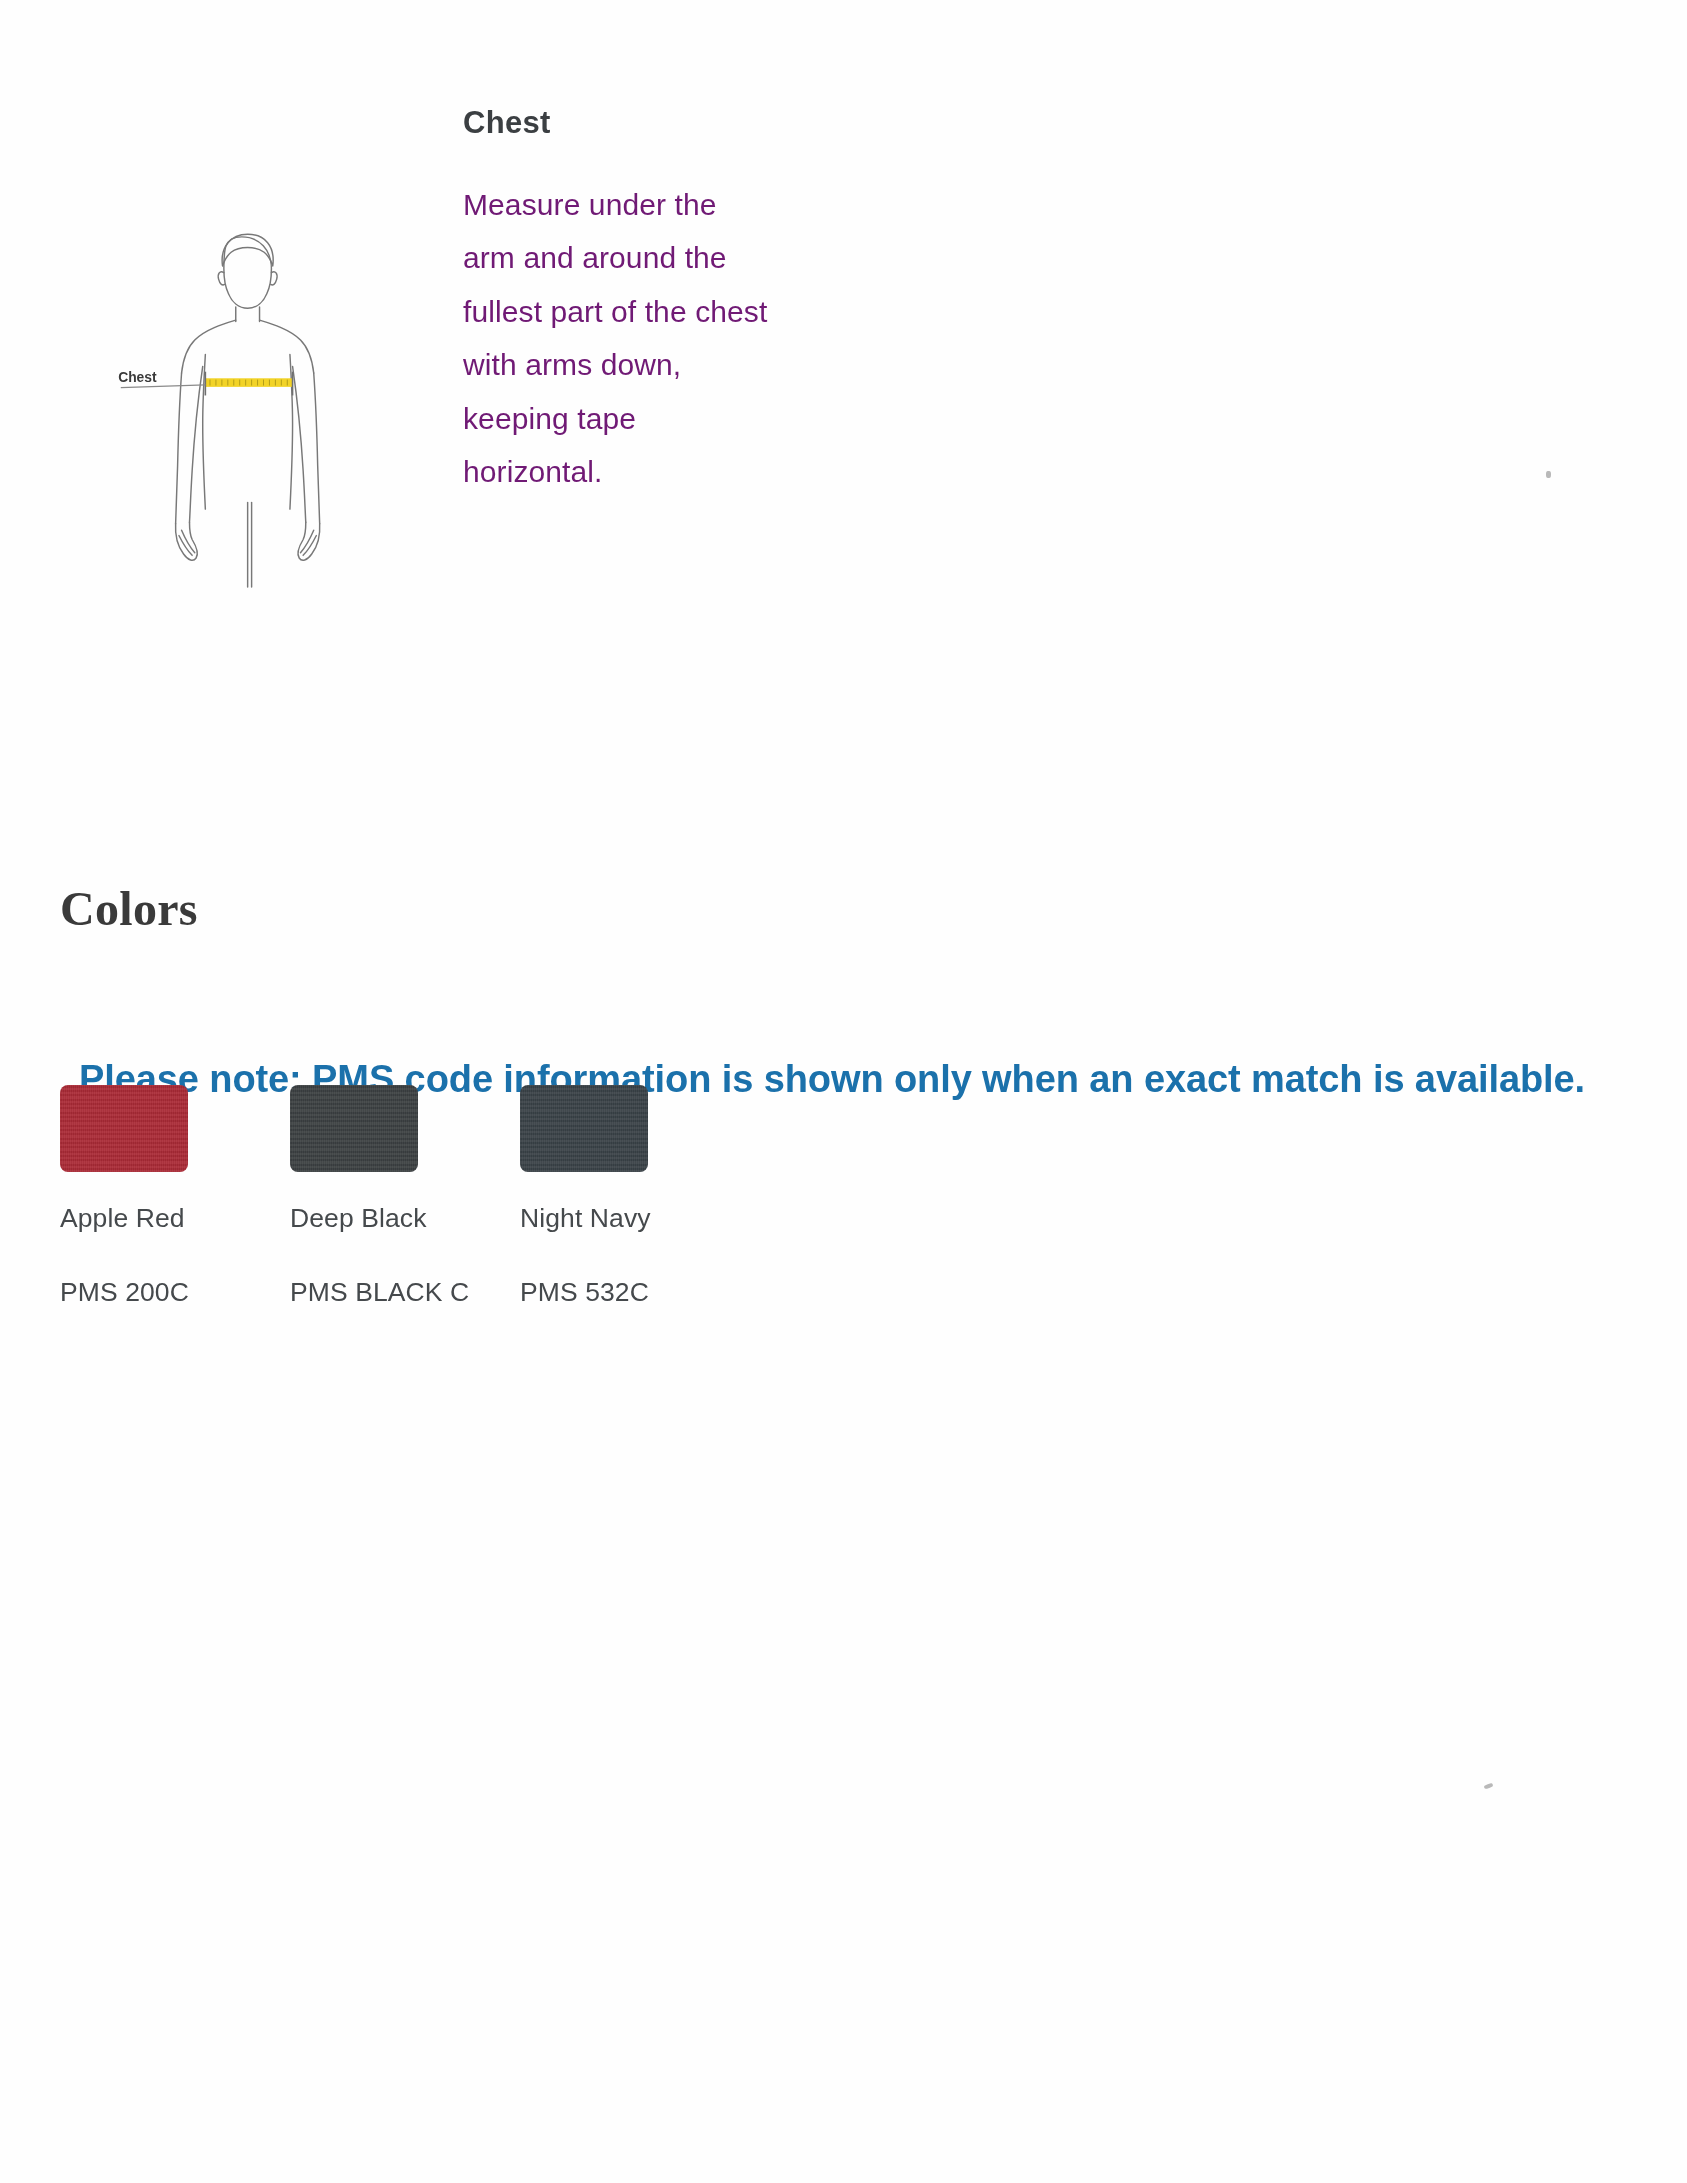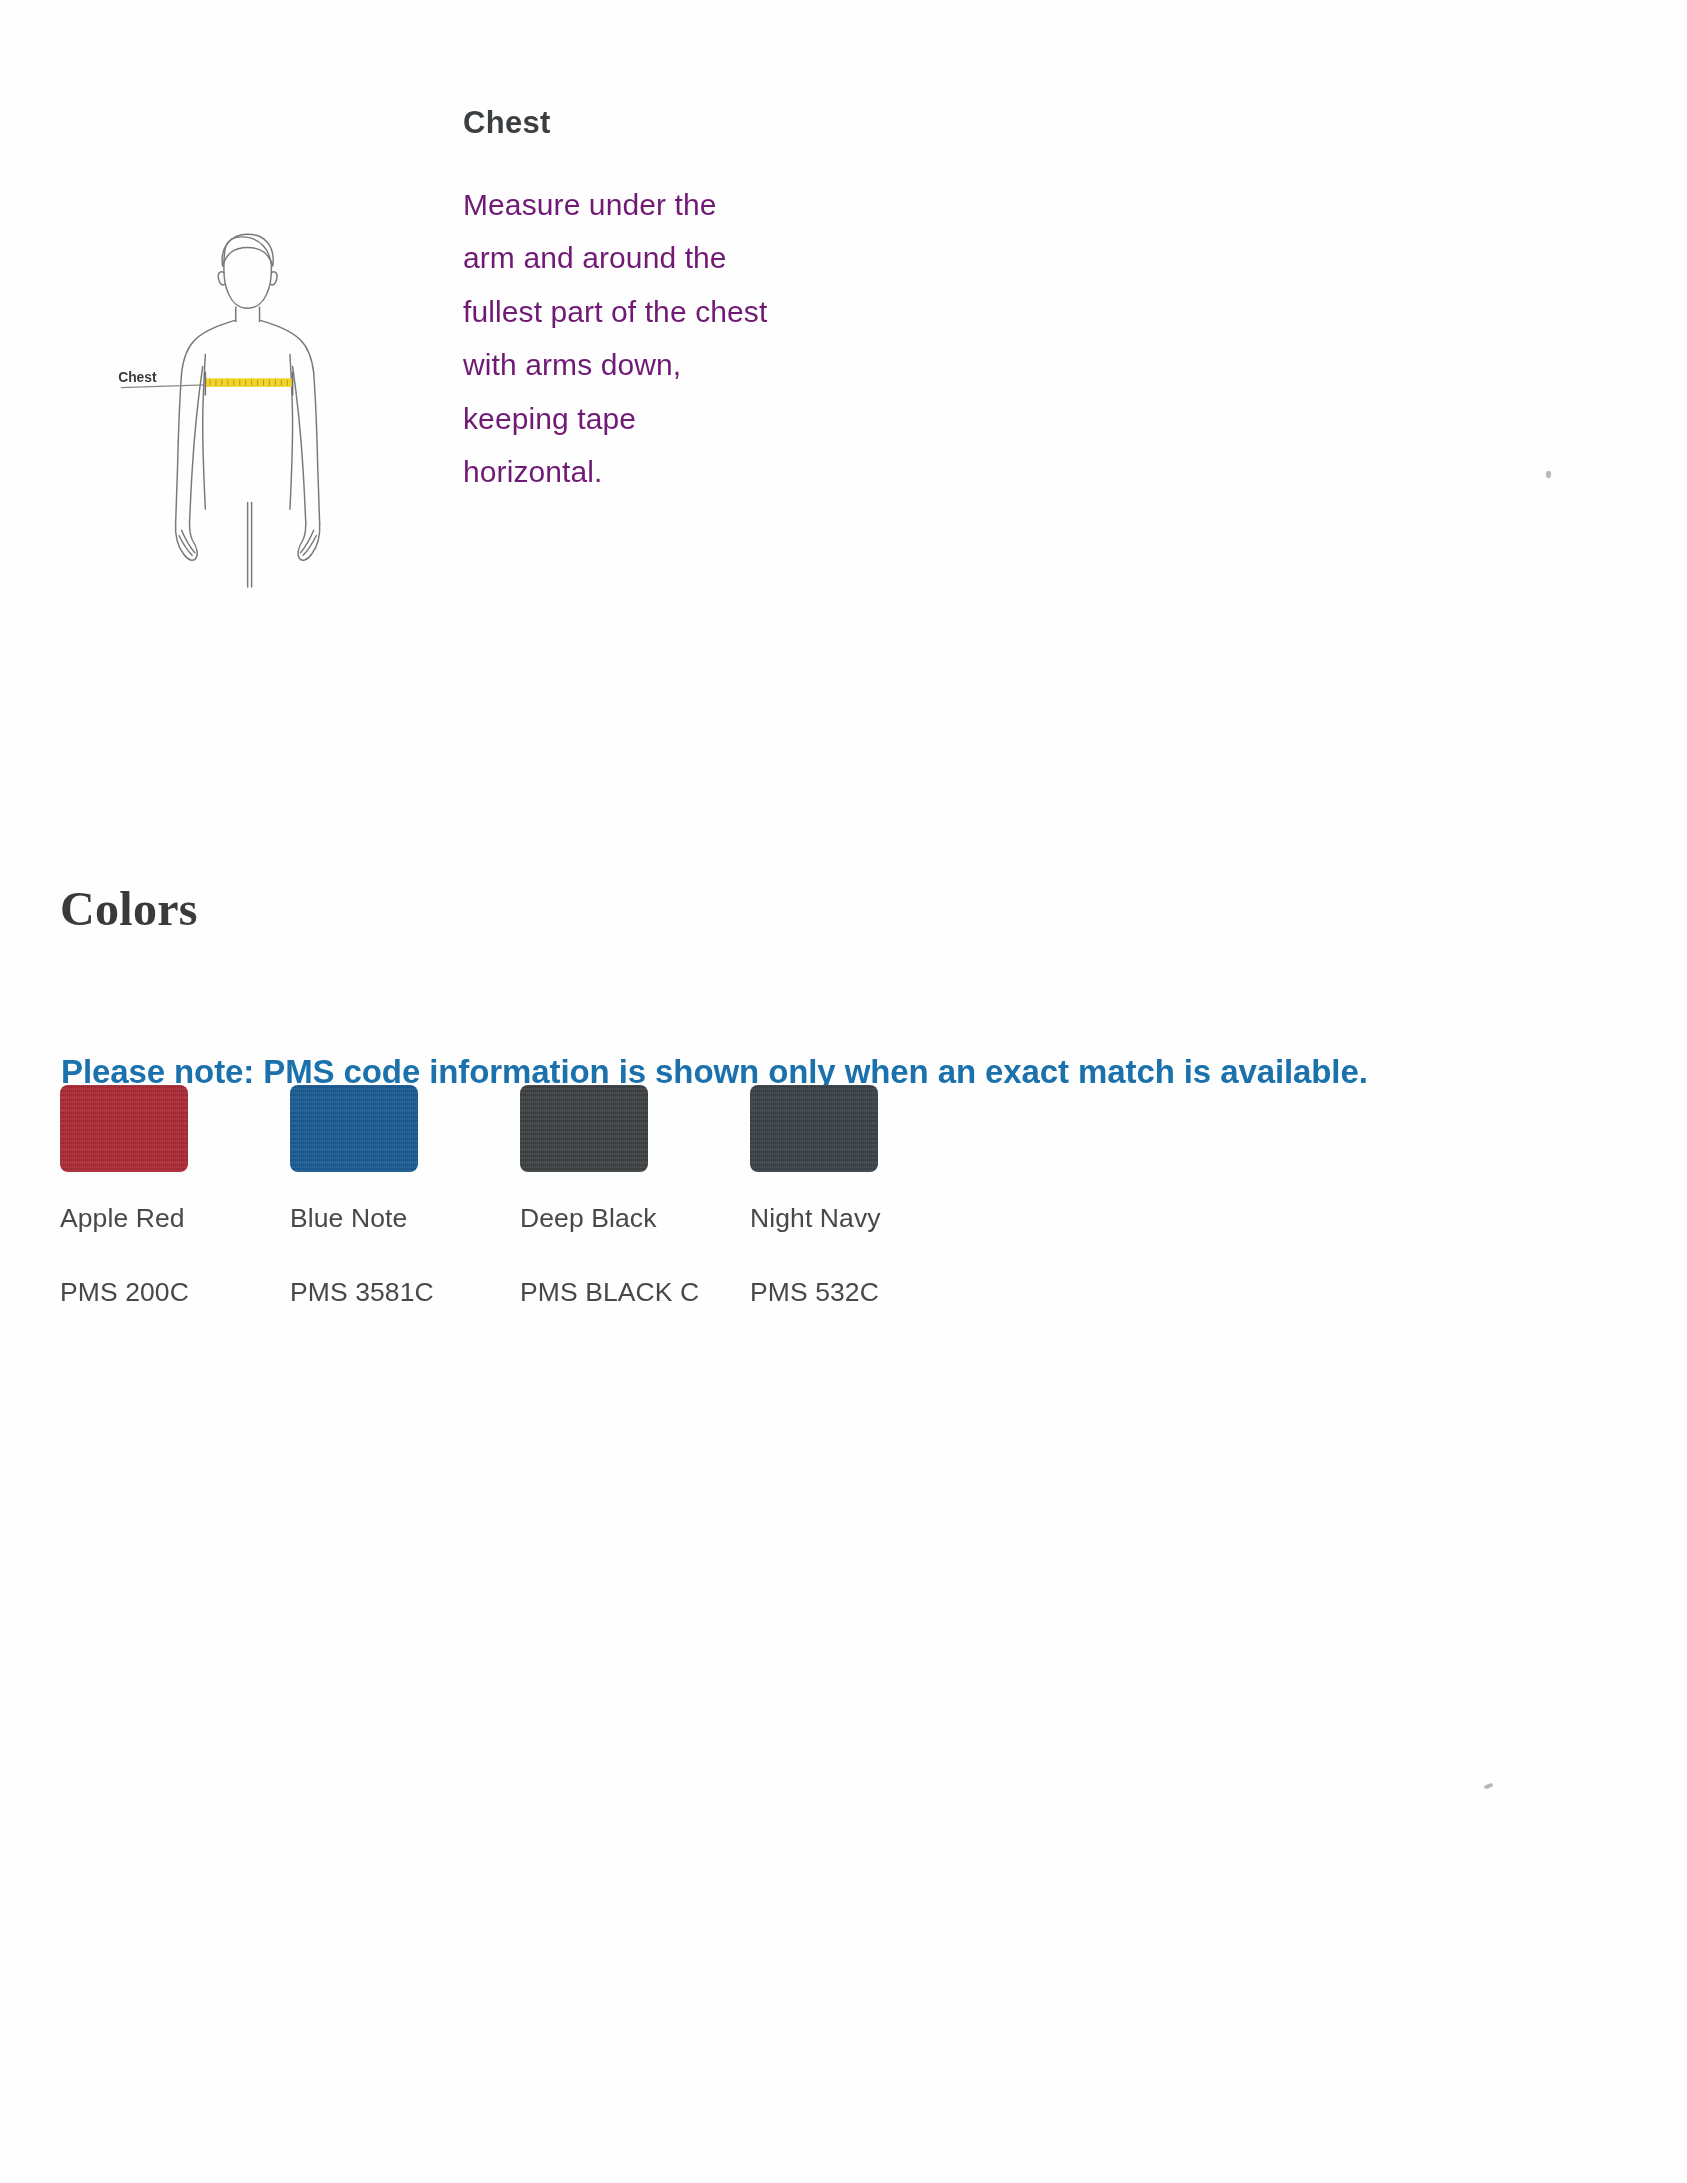--- a/index.html
+++ b/index.html
@@ -74,23 +74,23 @@
     left: 60px;
     top: 0;
     font-family: "Liberation Serif", serif;
     font-size: 48px;
     color: #3a3a3a;
     letter-spacing: 0.3px;
     line-height: 1;
   }
   .pms-note {
     position: absolute;
-    left: 61px;
+    left: 79px;
     top: 167px;
-    font-size: 33px;
+    font-size: 38px;
     font-weight: bold;
     color: #1b71ab;
     letter-spacing: -0.1px;
     white-space: nowrap;
   }
 
   .swatch-grid {
     position: absolute;
     left: 60px;
     top: 232px;
@@ -251,27 +251,20 @@
       <div class="swatch-row">
 
         <div class="swatch-cell">
           <div class="swatch-chip" style="background-color: rgb(171, 42, 54);"></div>
           <div class="swatch-labels">
             <span class="swatch-name">Apple Red</span>
             <span class="swatch-pms">PMS 200C</span>
           </div>
         </div>
 
-        <div class="swatch-cell">
-          <div class="swatch-chip" style="background-color: rgb(26, 91, 146);"></div>
-          <div class="swatch-labels">
-            <span class="swatch-name">Blue Note</span>
-            <span class="swatch-pms">PMS 3581C</span>
-          </div>
-        </div>
 
         <div class="swatch-cell">
           <div class="swatch-chip" style="background-color: rgb(60, 64, 66);"></div>
           <div class="swatch-labels">
             <span class="swatch-name">Deep Black</span>
             <span class="swatch-pms">PMS BLACK C</span>
           </div>
         </div>
 
         <div class="swatch-cell">

